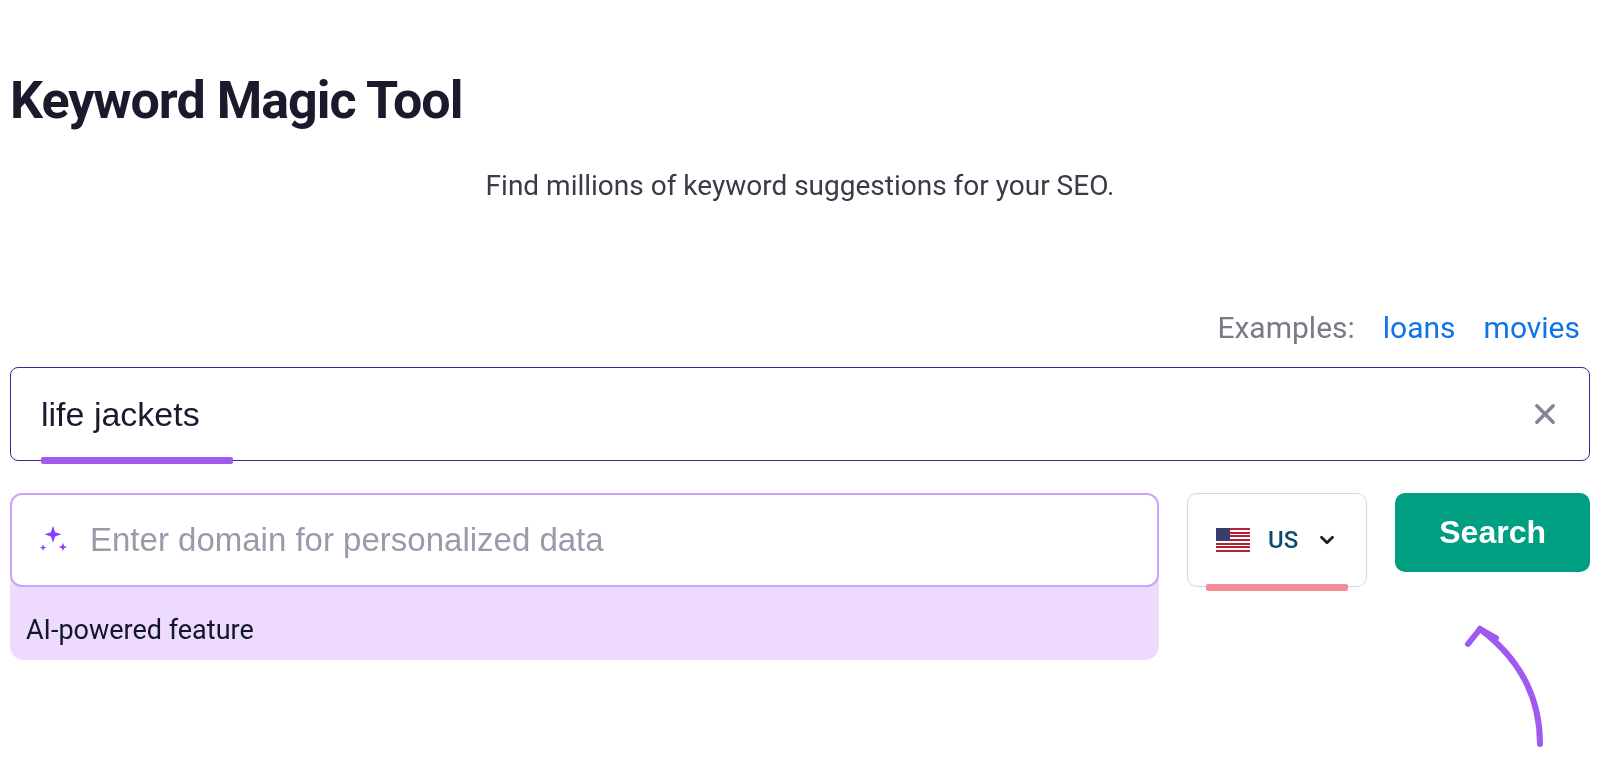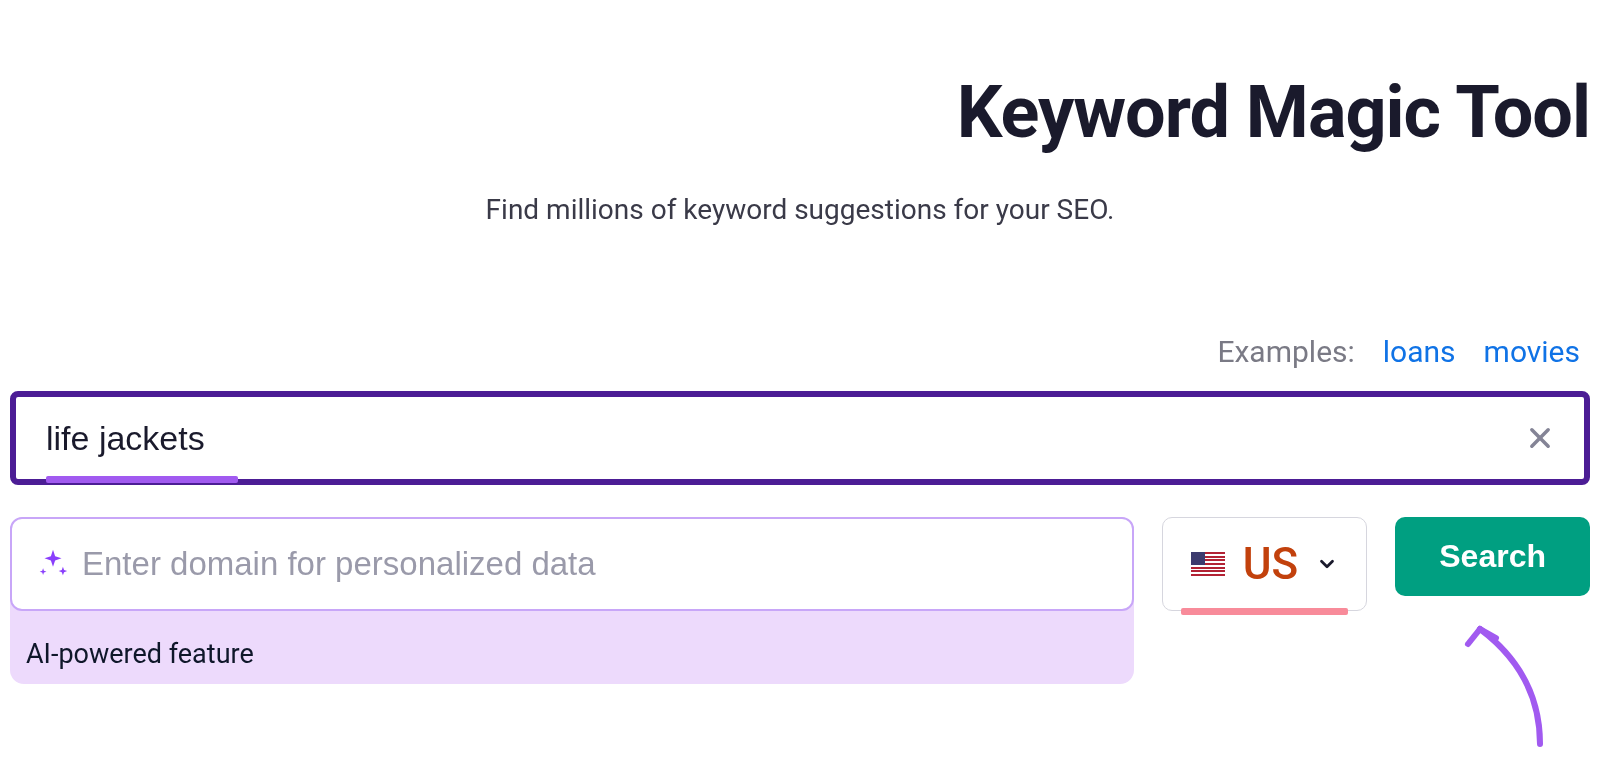--- a/index.html
+++ b/index.html
@@ -11,24 +11,24 @@
       font-family: -apple-system, BlinkMacSystemFont, "Segoe UI", Roboto, Helvetica, Arial, sans-serif;
       background: #ffffff;
       width: 1600px;
       height: 783px;
       position: relative;
     }
     .container {
       padding: 70px 10px 0 10px;
     }
     .title {
-      font-size: 72px;
+      font-size: 52px;
       font-weight: 700;
       color: #1a1a2c;
-      text-align: right;
+      text-align: left;
       letter-spacing: -1px;
     }
     .subtitle {
       font-size: 28px;
       font-weight: 400;
       color: #3a3a48;
       text-align: center;
       margin-top: 38px;
     }
     .examples-row {
@@ -42,21 +42,21 @@
     }
     .examples-label {
       color: #7a7a85;
     }
     .example-link {
       color: #1073e6;
       cursor: pointer;
     }
     .keyword-input-wrapper {
       margin-top: 22px;
-      border: 6px solid #4c1d95;
+      border: 1px solid #4c1d95;
       border-radius: 8px;
       height: 94px;
       display: flex;
       align-items: center;
       padding: 0 30px 0 30px;
       position: relative;
     }
     .keyword-input {
       flex: 1;
       border: none;
@@ -95,21 +95,21 @@
       position: relative;
     }
     .domain-input-wrapper {
       background: #ffffff;
       border: 2px solid #c8a6f8;
       border-radius: 12px;
       height: 94px;
       display: flex;
       align-items: center;
       padding: 0 24px;
-      gap: 12px;
+      gap: 20px;
     }
     .sparkle-icon {
       width: 34px;
       height: 34px;
       color: #8a3ffc;
       flex-shrink: 0;
     }
     .domain-input {
       flex: 1;
       border: none;
@@ -164,23 +164,23 @@
     .flag-us::before {
       content: "";
       position: absolute;
       top: 0;
       left: 0;
       width: 14px;
       height: 13px;
       background: #3c3b6e;
     }
     .country-code {
-      font-size: 44px;
+      font-size: 24px;
       font-weight: 500;
-      color: #c2410c;
+      color: #0c4a6e;
     }
     .chevron-down {
       width: 22px;
       height: 22px;
       color: #1a1a2c;
     }
     .underline-pink {
       position: absolute;
       left: 18px;
       bottom: -5px;

